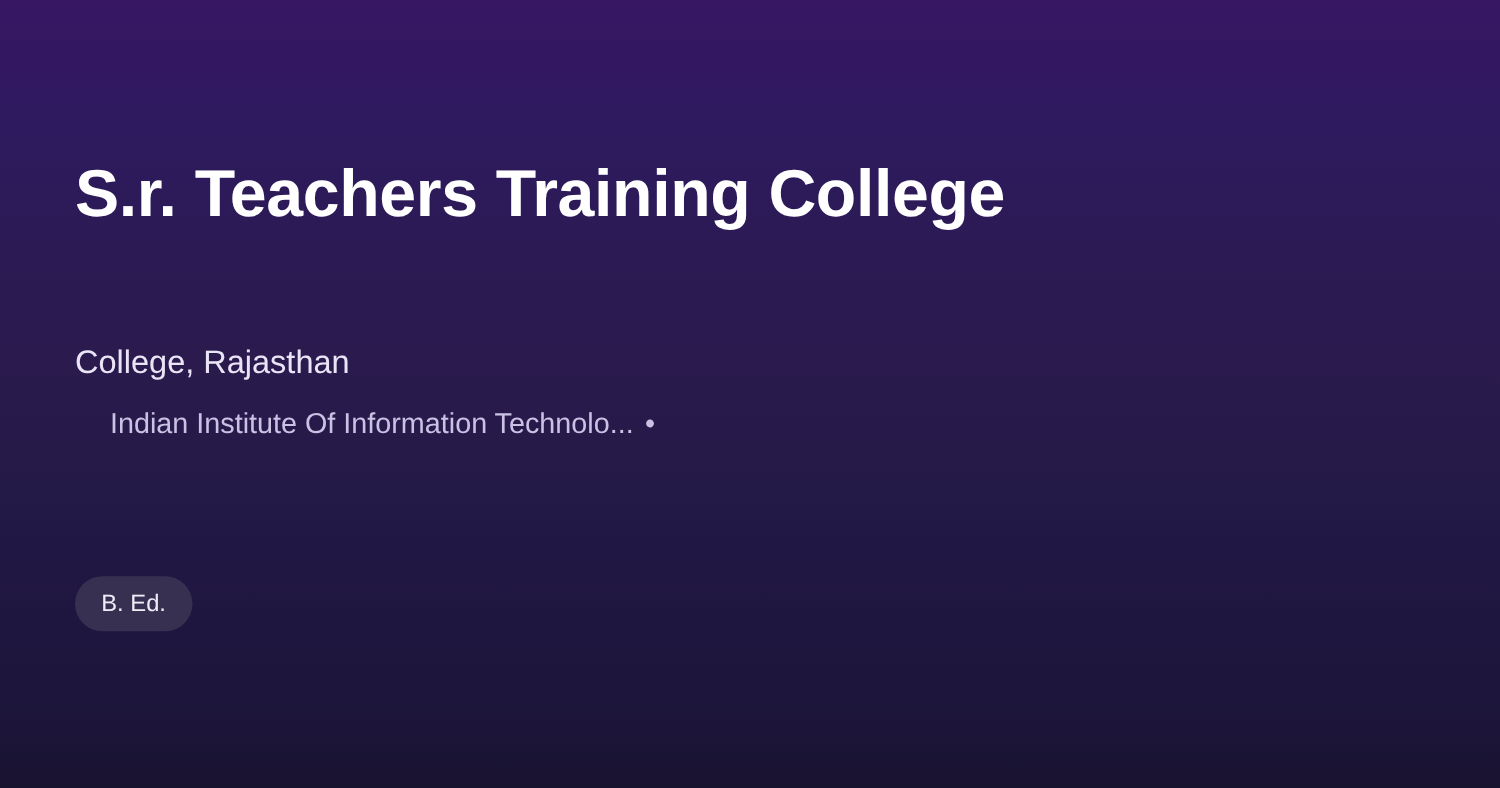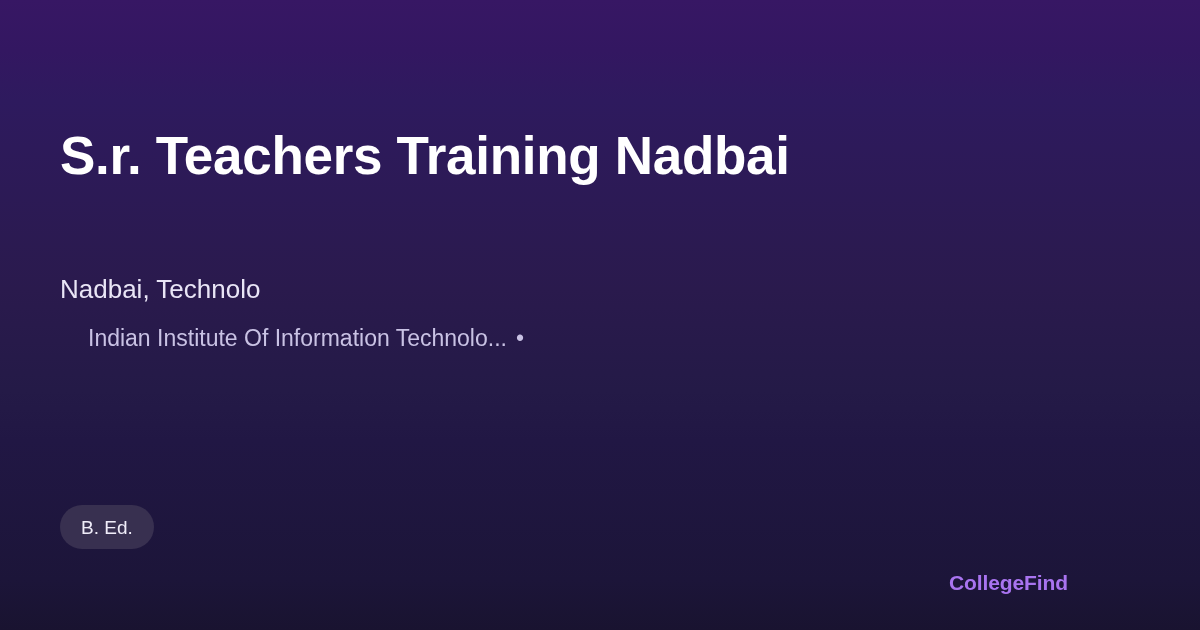--- a/index.html
+++ b/index.html
@@ -94,21 +94,20 @@
     align-items: center;
     justify-content: center;
     height: 44px;
     padding: 0 21px;
     border-radius: 22px;
     background: #383050;
     color: #f0edf9;
     font-size: 19px;
     line-height: 1;
     white-space: nowrap;
-    margin-top: 44px;
   }
 
   
   .brand {
     position: absolute;
     right: 132px;
     top: 570px;
     font-size: 21px;
     line-height: 26px;
     font-weight: bold;
@@ -116,31 +115,30 @@
     letter-spacing: -0.1px;
     white-space: nowrap;
   }
 </style>
 </head>
 <body>
 
 <div class="card">
 
   <div class="title-block">
-    <h1 class="title">S.r. Teachers Training Nadbai</h1>
+    <h1 class="title">S.r. Teachers Training College</h1>
   </div>
 
   <div class="meta-block">
-    <div class="location">Nadbai, Technolo</div>
+    <div class="location">College, Rajasthan</div>
 
     <div class="affiliation-row">
       <span>Indian Institute Of Information Technolo...</span>
       <span class="sep">•</span>
     </div>
   </div>
 
   <div class="pill-row">
     <span class="pill">B. Ed.</span>
   </div>
 
-  <div class="brand">CollegeFind</div>
 
 </div>
 
 </body></html>

